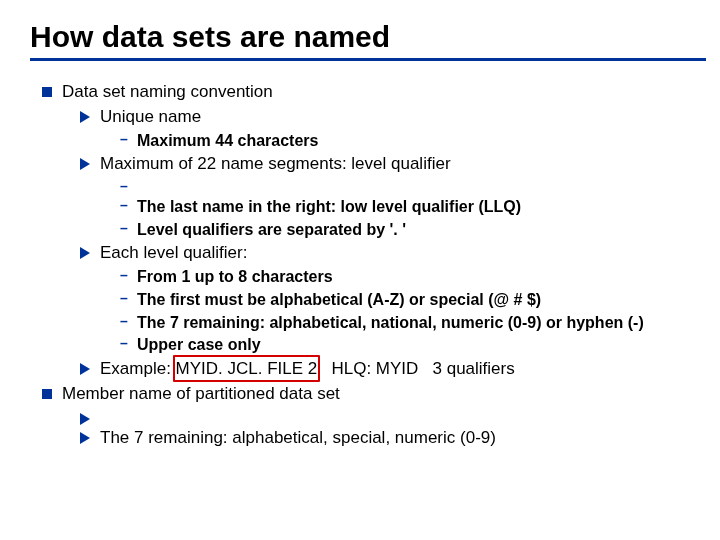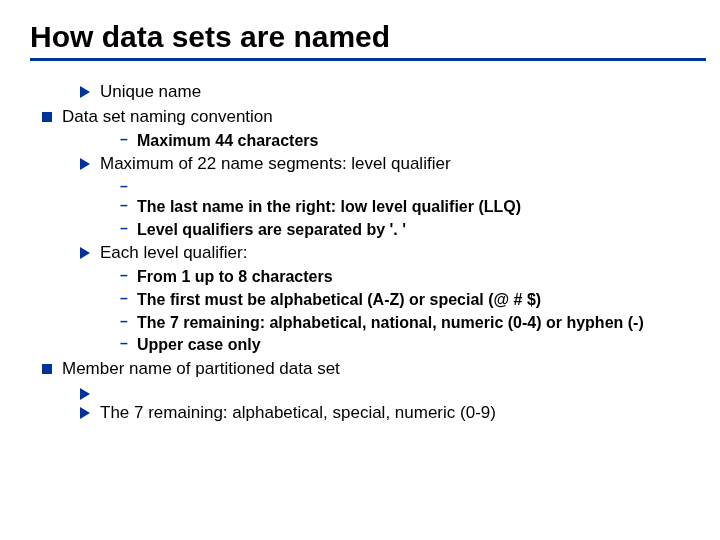--- a/index.html
+++ b/index.html
@@ -40,28 +40,28 @@
 </style>
 </head>
 <body>
 
 <div class="slide">
   <div class="title">How data sets are named</div>
   <div class="title-underline"></div>
 
   <div class="content">
 
+    <div class="row l1">
+      <span class="bullet-sq"></span>
+      <span class="text">Data set naming convention</span>
+    </div>
+
     <div class="row l2">
       <span class="bullet-tri"></span>
       <span class="text">Unique name</span>
-    </div>
-
-    <div class="row l1">
-      <span class="bullet-sq"></span>
-      <span class="text">Data set naming convention</span>
     </div>
 
     <div class="row l3">
       <span class="bullet-dash">–</span>
       <span class="text">Maximum 44 characters</span>
     </div>
 
     <div class="row l2">
       <span class="bullet-tri"></span>
       <span class="text">Maximum of 22 name segments: level qualifier</span>
@@ -87,27 +87,32 @@
     <div class="row l3">
       <span class="bullet-dash">–</span>
       <span class="text">From 1 up to 8 characters</span>
     </div>
     <div class="row l3">
       <span class="bullet-dash">–</span>
       <span class="text">The first must be alphabetical (A-Z) or special (@ # $)</span>
     </div>
     <div class="row l3">
       <span class="bullet-dash">–</span>
-      <span class="text">The 7 remaining:  alphabetical, national, numeric (0-4) or hyphen  (-)</span>
+      <span class="text">The 7 remaining:  alphabetical, national, numeric (0-9) or hyphen  (-)</span>
     </div>
     <div class="row l3">
       <span class="bullet-dash">–</span>
       <span class="text">Upper case only</span>
     </div>
 
+    <div class="row l2 example-line">
+      <span class="bullet-tri"></span>
+      <span class="text ex-text">Example: MYID. JCL. FILE 2   HLQ: MYID   3 qualifiers</span>
+      <span class="red-box" id="redbox" style="left: 92.5938px; top: -3px; width: 147.703px; height: 26.9375px;"></span>
+    </div>
 
     <div class="row l1">
       <span class="bullet-sq"></span>
       <span class="text">Member name of partitioned data set</span>
     </div>
 
     <div class="row l2">
       <span class="bullet-tri"></span>
     </div>
     <div class="row l2">

